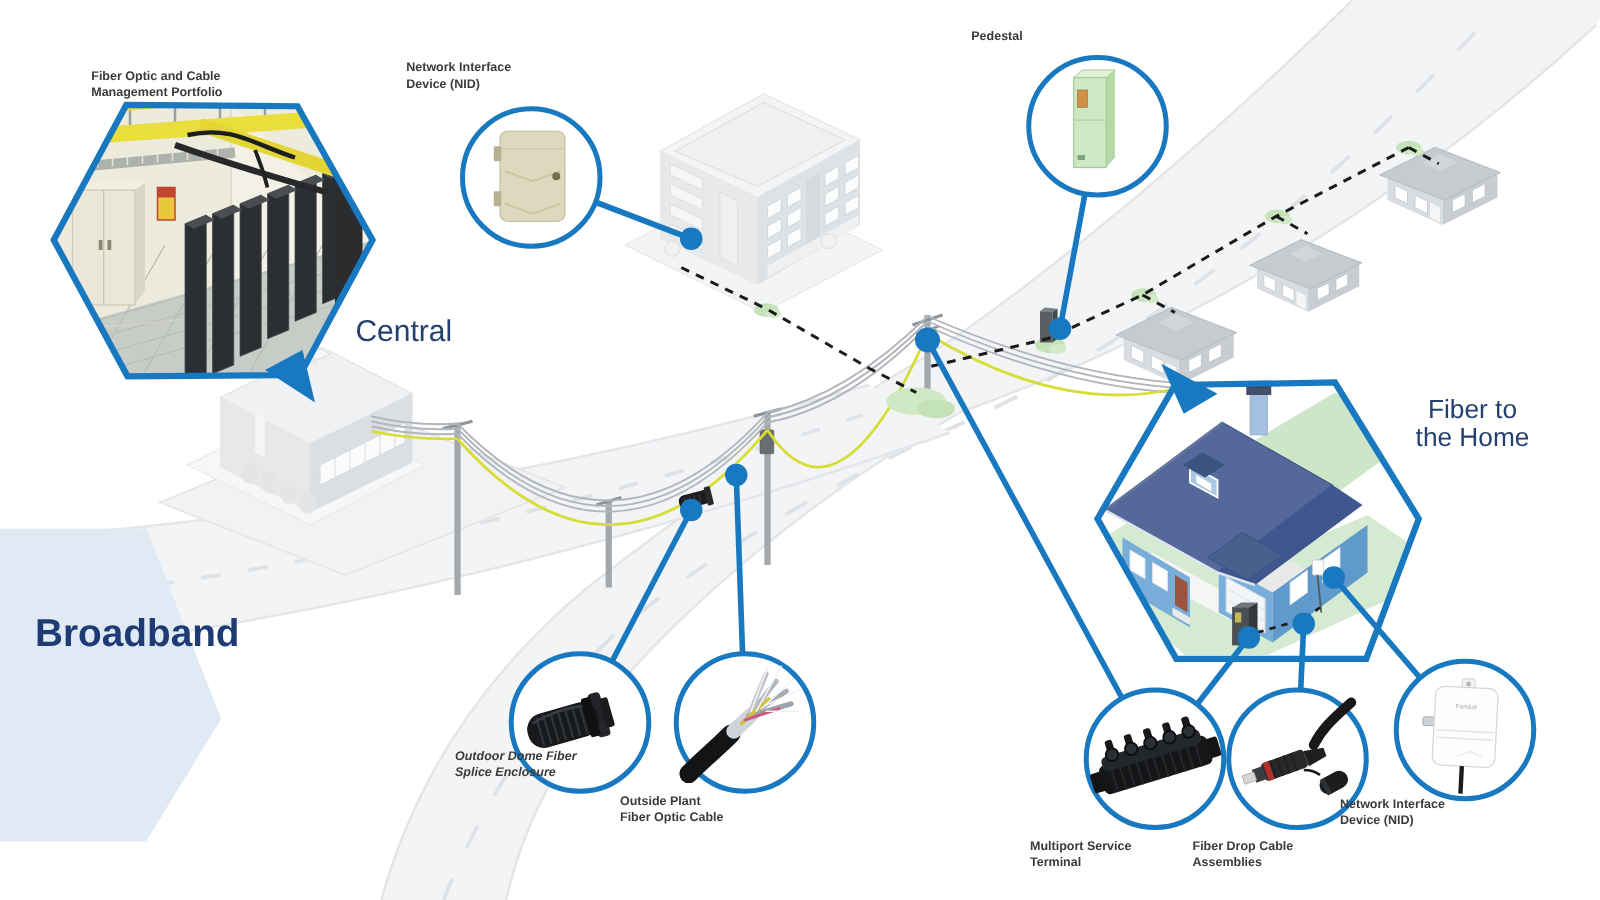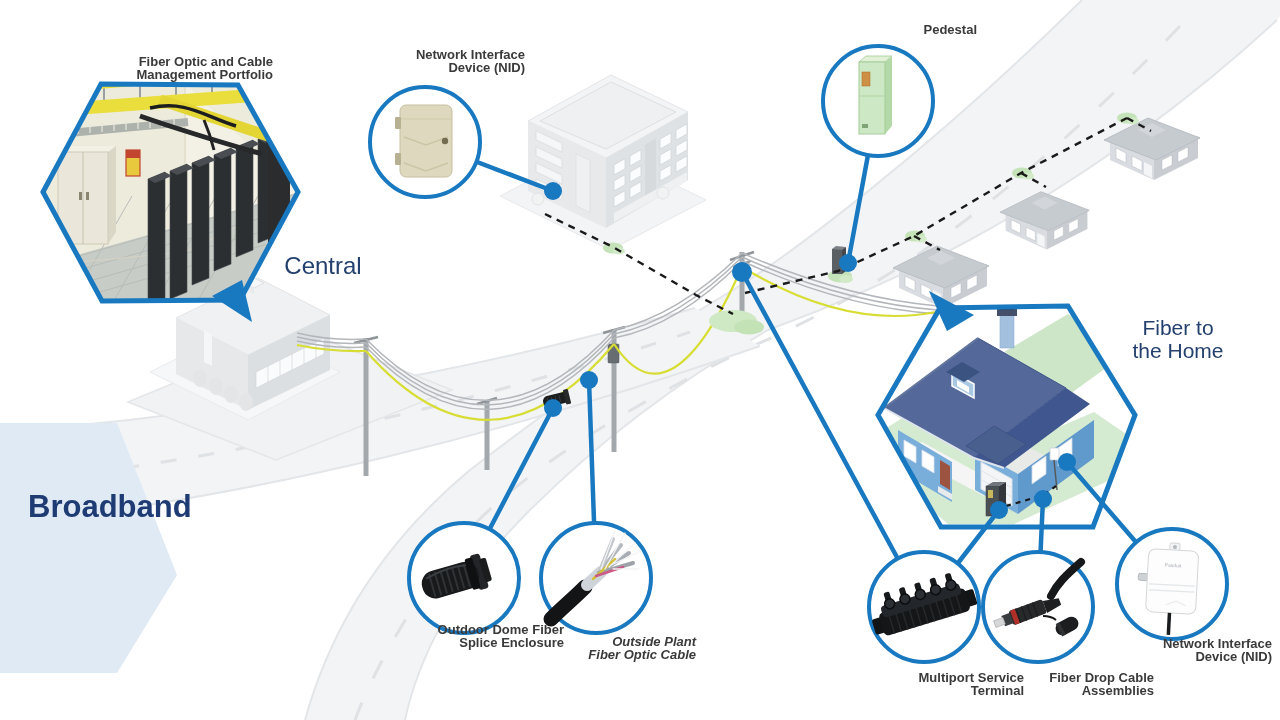--- a/index.html
+++ b/index.html
@@ -3,21 +3,21 @@
 <meta charset="utf-8">
 <title>Broadband Infrastructure Solutions</title>
 <style>
   html,body{margin:0;padding:0;background:#fff;}
   #stage{position:relative;width:1280px;height:720px;overflow:hidden;background:#ffffff;
          font-family:"Liberation Sans","DejaVu Sans",sans-serif;}
   #stage svg.layer{position:absolute;left:0;top:0;}
   .callout-circle{position:absolute;width:114px;height:114px;box-sizing:border-box;
       border:4px solid #1878c0;border-radius:50%;background:#fff;}
   .callout-circle svg{display:block;margin:0;}
-  .lbl{position:absolute;width:200px;text-align:right;font-size:13px;font-weight:bold;
+  .lbl{position:absolute;width:200px;text-align:left;font-size:10px;font-weight:bold;
       line-height:12.5px;color:#3a3a3a;}
   .lbl span{display:block;}
   .heading{position:absolute;width:200px;text-align:center;color:#24406f;}
   .heading span{display:block;}
   #heading-central-office{left:223px;top:251px;font-size:24px;line-height:29px;}
   #heading-ftth{left:1078px;top:316px;font-size:21px;line-height:23px;}
   #headline{position:absolute;left:28px;top:488px;font-size:31px;font-weight:bold;
       line-height:38px;color:#1e3b73;}
   #headline span{display:block;}
   .brandtxt{font-family:"Liberation Sans",sans-serif;font-size:5px;fill:#a9aeb4;}
@@ -431,25 +431,25 @@
     <span>Fiber Optic and Cable</span>
     <span>Management Portfolio</span>
   </div>
   <div class="lbl" style="left:325px;top:49px;">
     <span>Network Interface</span>
     <span>Device (NID)</span>
   </div>
   <div class="lbl" style="left:777px;top:24px;">
     <span>Pedestal</span>
   </div>
-  <div class="lbl" style="left:364px;top:624px;">
+  <div class="lbl" style="left:364px;top:600px;font-style:italic;">
     <span>Outdoor Dome Fiber</span>
     <span>Splice Enclosure</span>
   </div>
-  <div class="lbl" style="left:496px;top:636px;font-style:italic;">
+  <div class="lbl" style="left:496px;top:636px;">
     <span>Outside Plant</span>
     <span>Fiber Optic Cable</span>
   </div>
   <div class="lbl" style="left:824px;top:672px;">
     <span>Multiport Service</span>
     <span>Terminal</span>
   </div>
   <div class="lbl" style="left:954px;top:672px;">
     <span>Fiber Drop Cable</span>
     <span>Assemblies</span>

